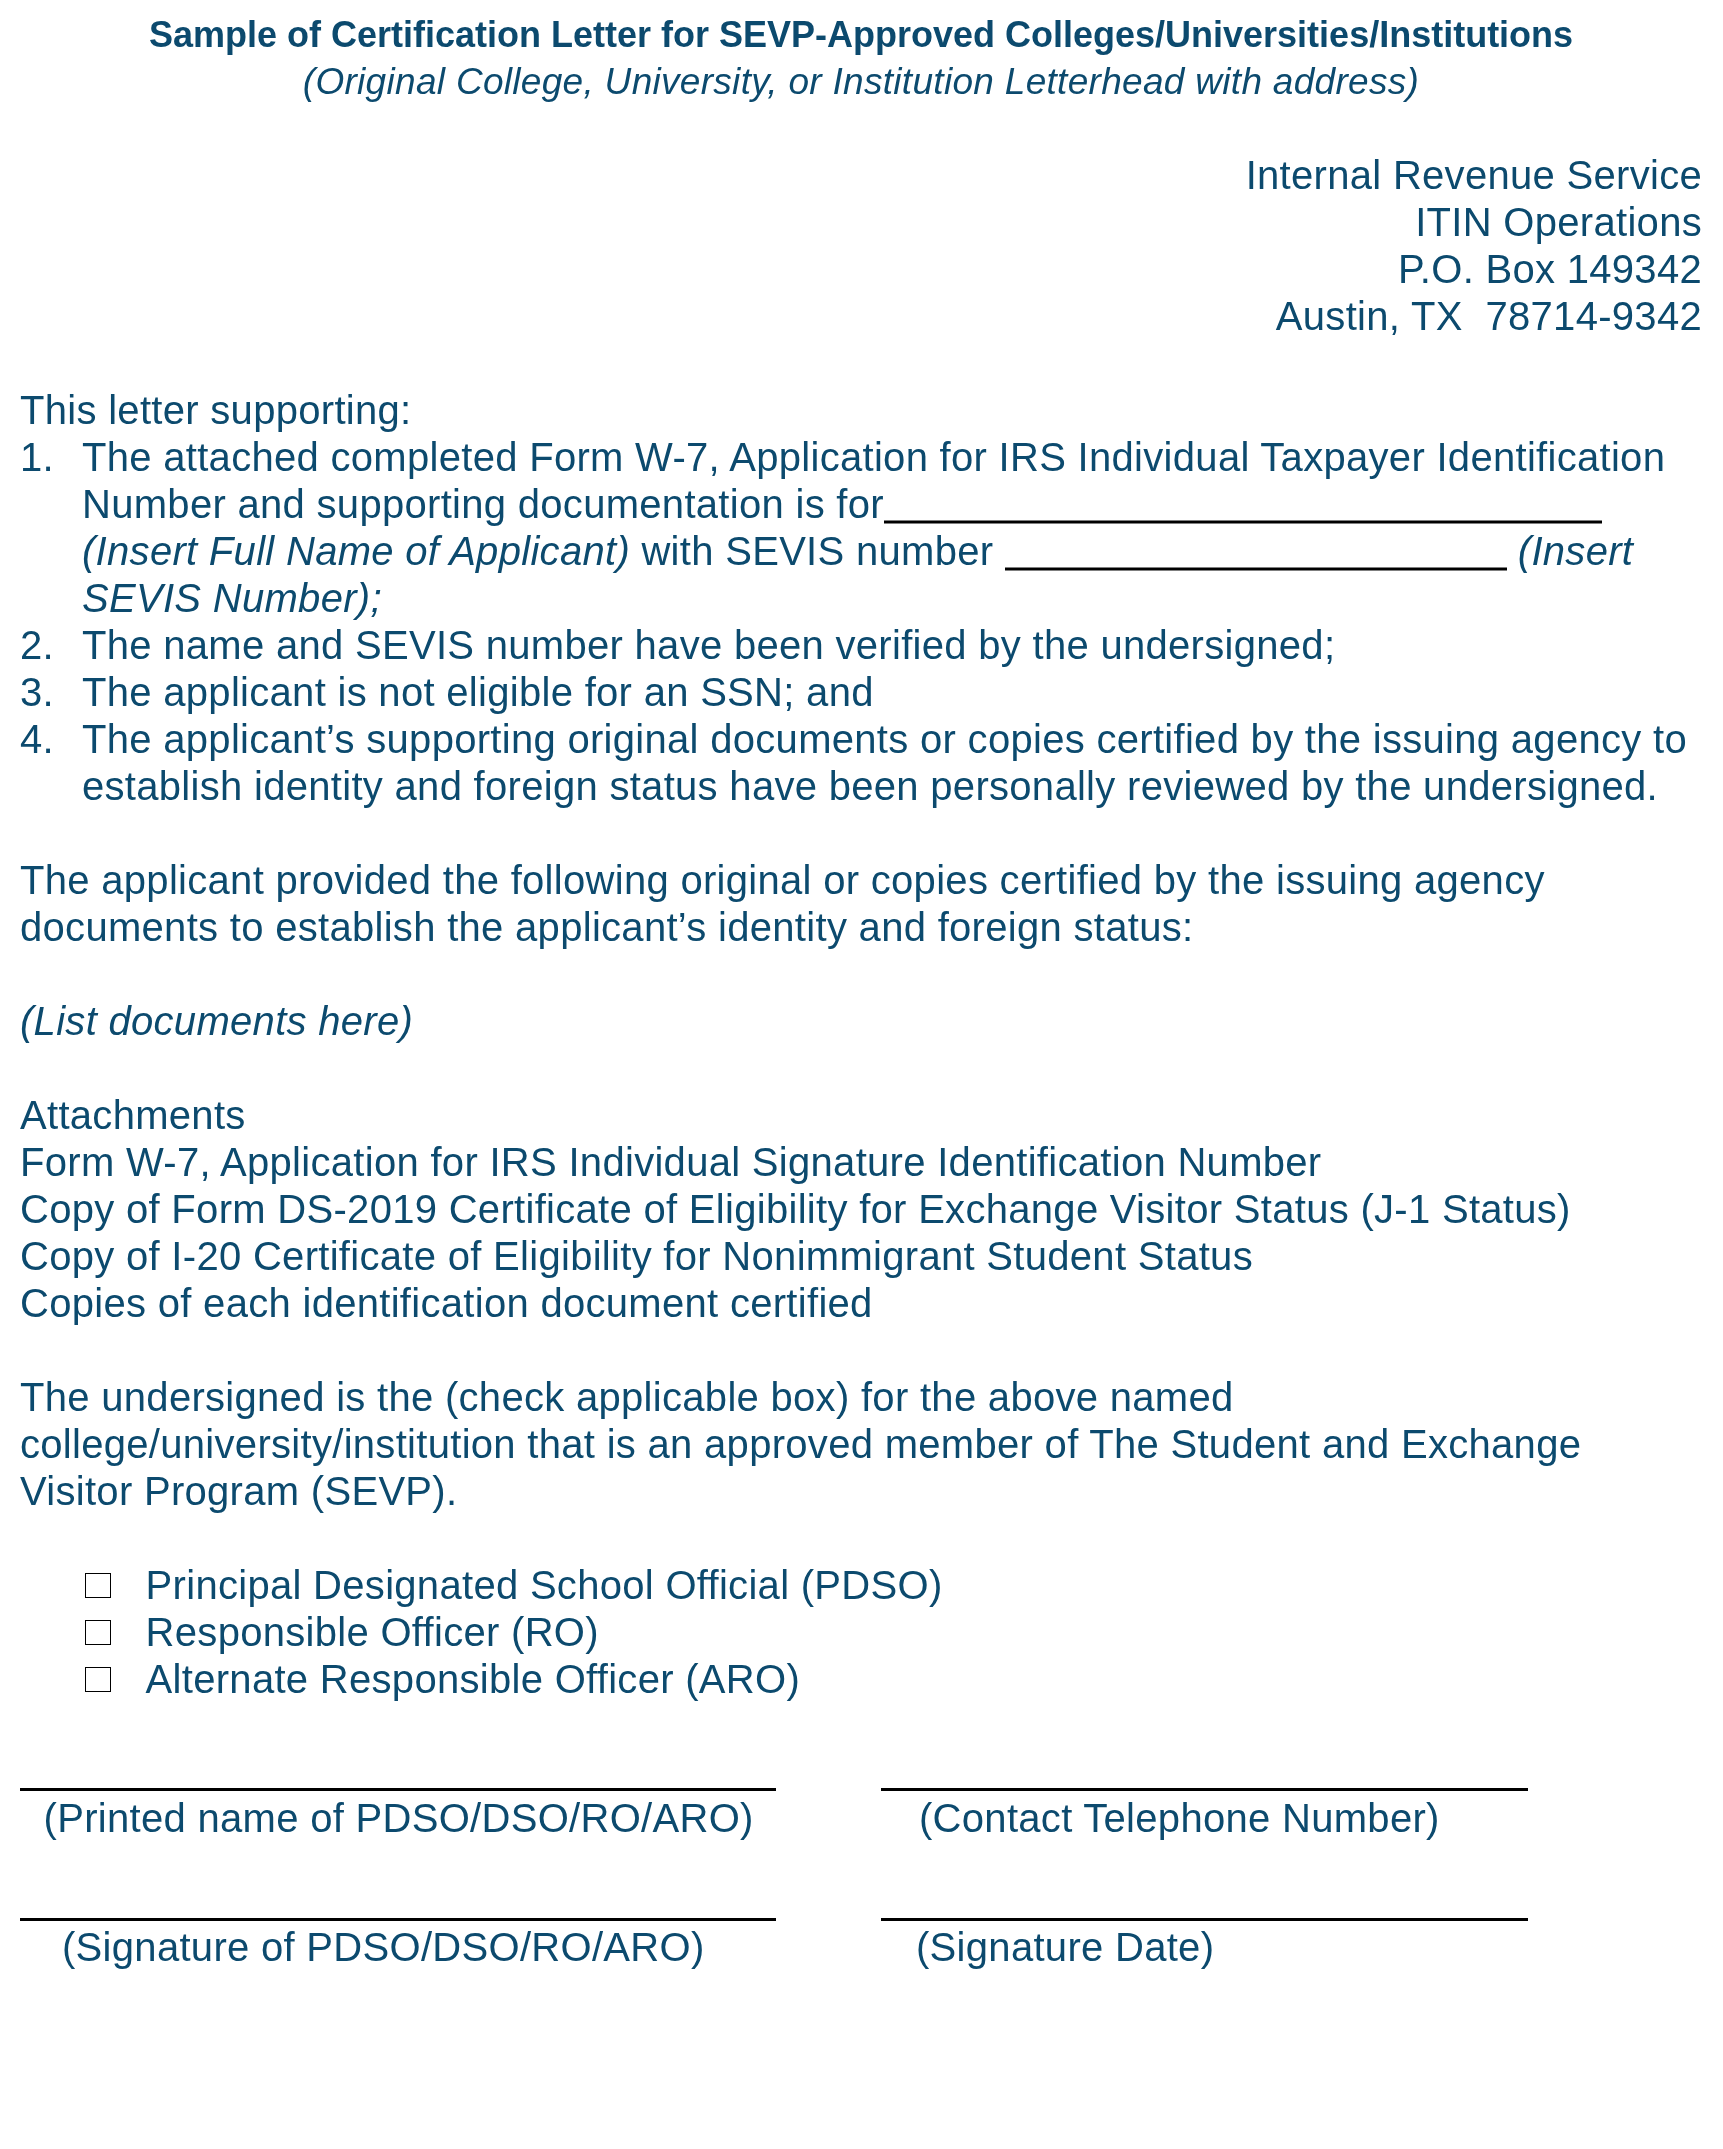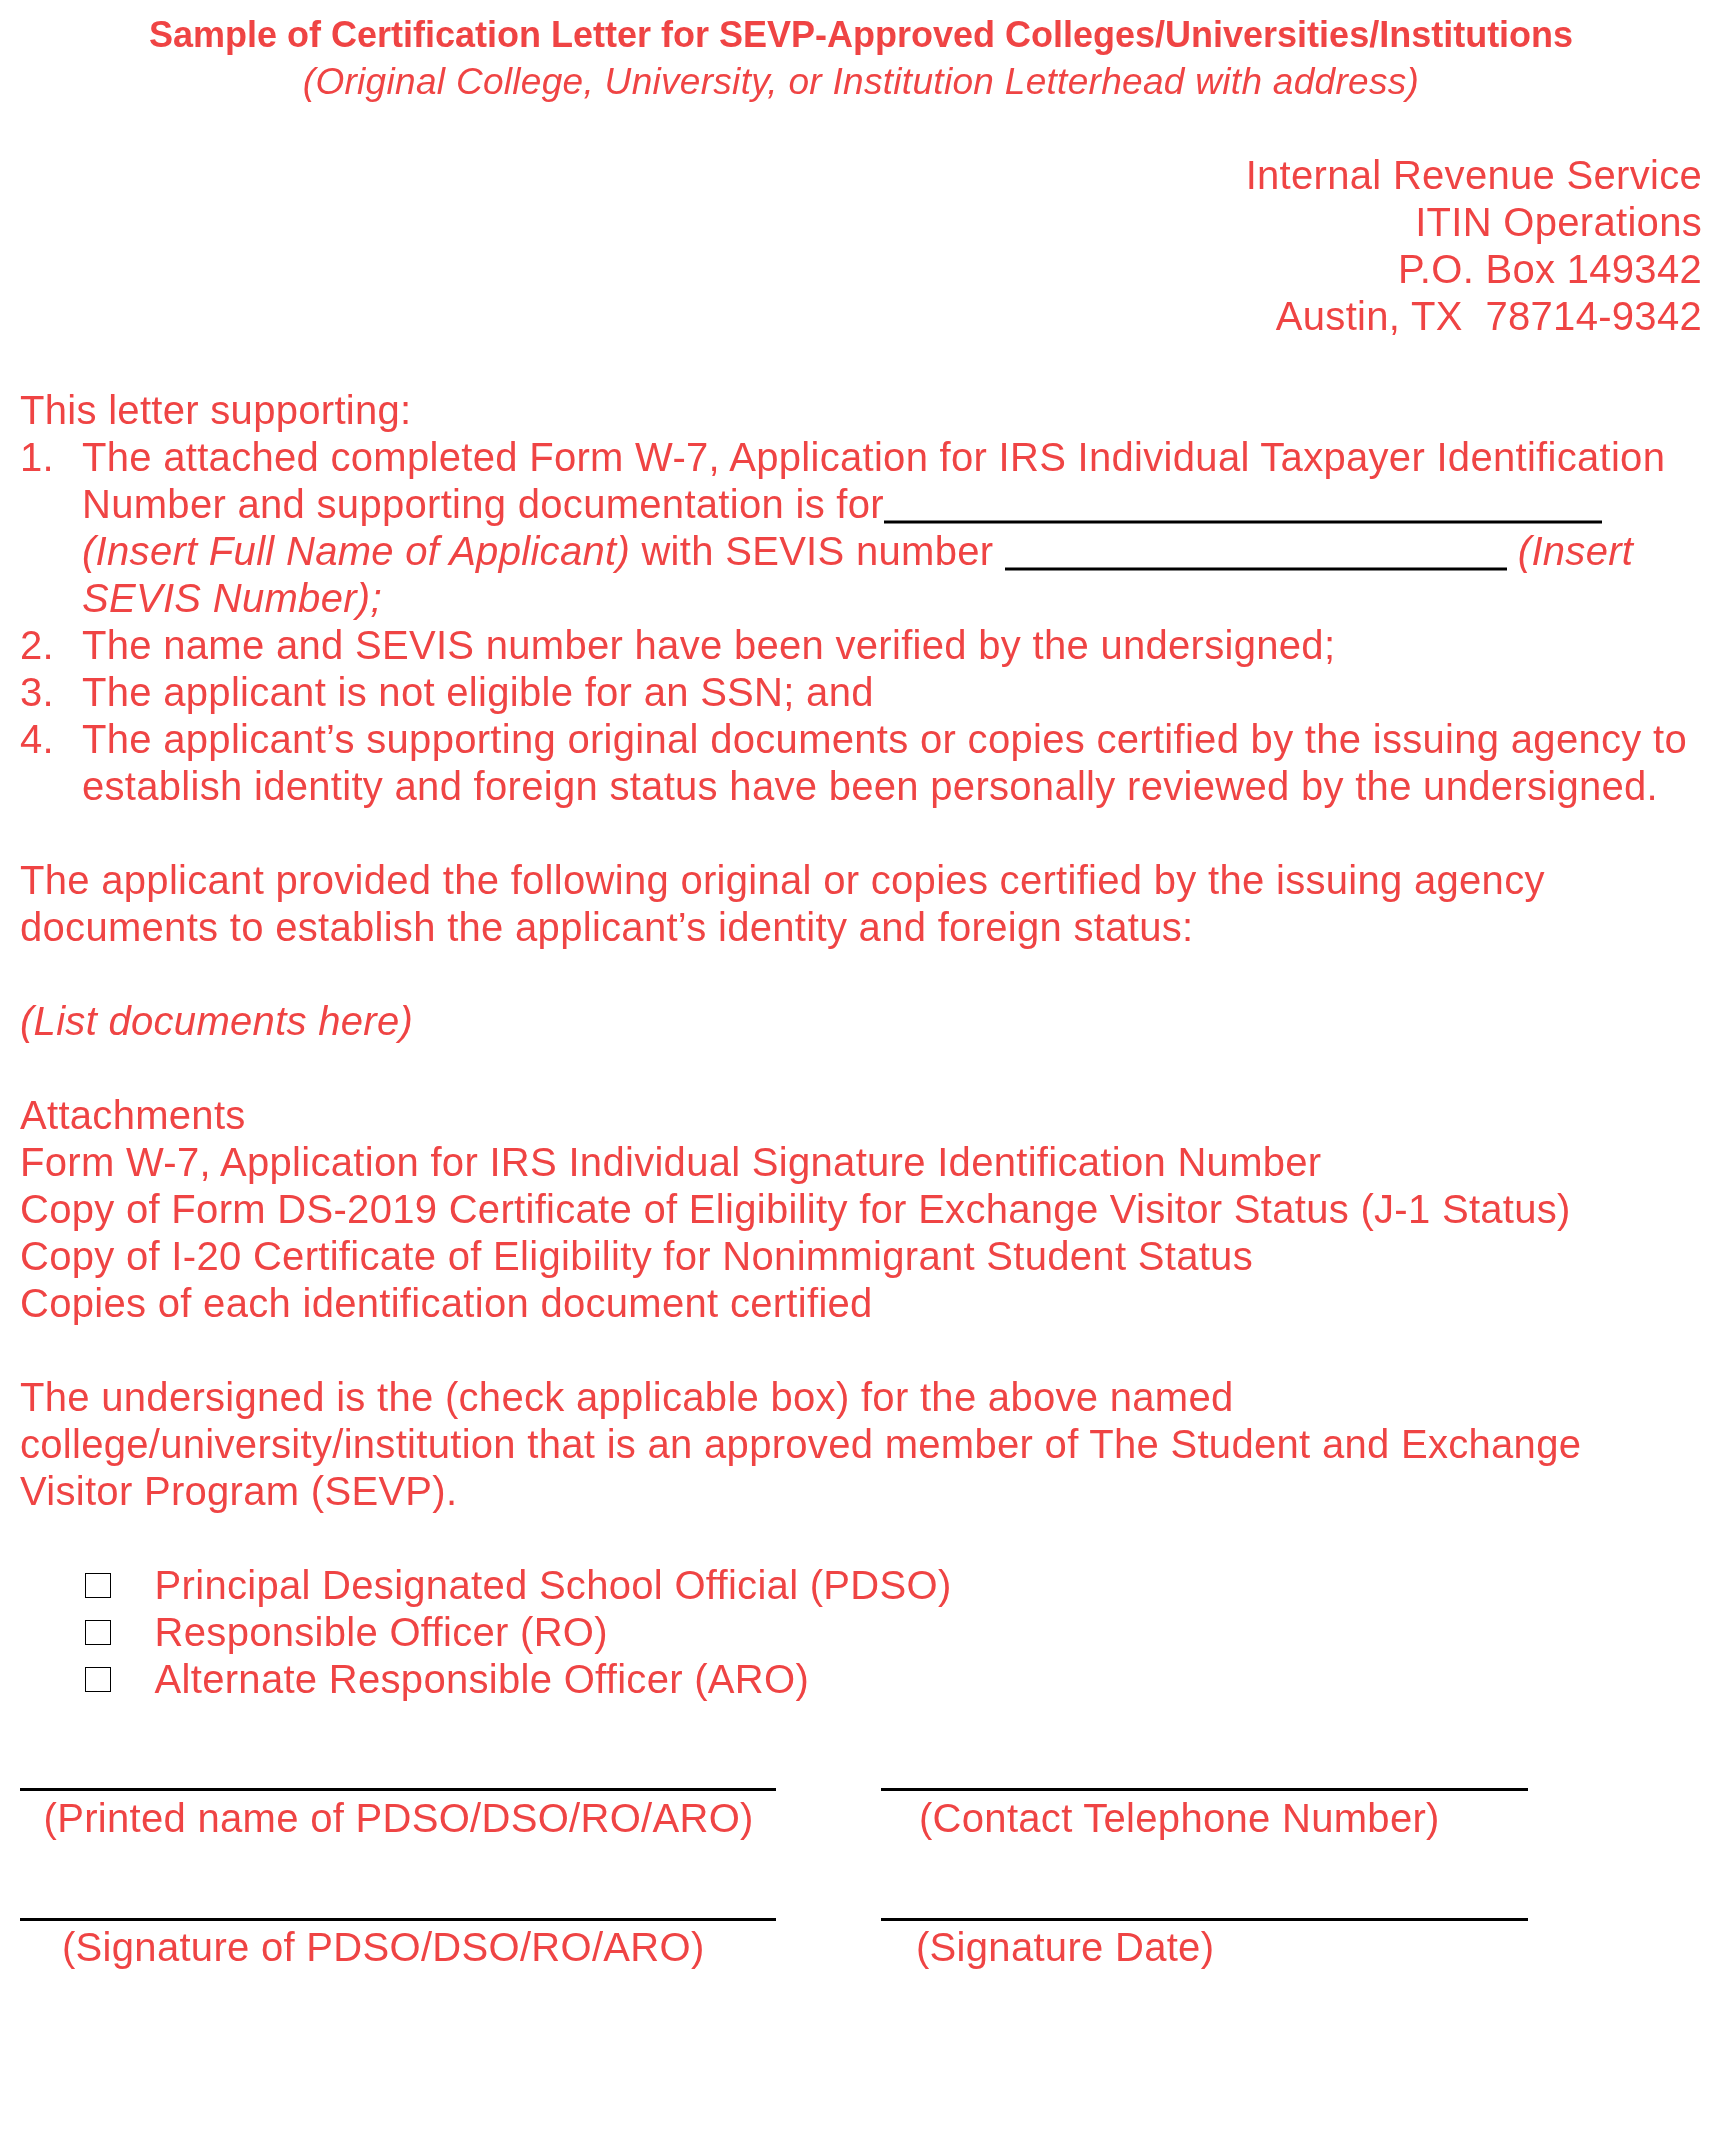--- a/index.html
+++ b/index.html
@@ -2,21 +2,21 @@
 <html style="font-size:14.5px"><head>
 <meta charset="utf-8">
 <style>
   html,body{margin:0;padding:0;background:#ffffff;}
   .page{
     position:relative;
     width:1724px;
     height:2149px;
     box-sizing:border-box;
     background:#ffffff;
-    color:#ef4444;
+    color:#0c4a6e;
     font-family:"Liberation Sans", sans-serif;
     font-size:40px;
     line-height:47px;
     letter-spacing:0.3px;
     padding:11px 22px 0 20px;
     overflow:hidden;
   }
   .title{
     font-size:36px;
     font-weight:bold;
@@ -50,21 +50,21 @@
   .list-placeholder{margin-top:47px;font-style:italic;}
   .attachments{margin-top:47px;}
   .cb-list{margin-top:47px;}
   .cb-row{display:flex;align-items:center;height:47px;padding-left:65px;}
   .cb-box{
     width:23.6px;height:23.6px;
     border:1.8px solid #000;
     flex:none;
     background:#fff;
   }
-  .cb-label{margin-left:44px;white-space:nowrap;}
+  .cb-label{margin-left:35px;white-space:nowrap;}
   .sig-row{display:flex;}
   .sig-row-1{margin-top:85px;}
   .sig-row-2{margin-top:76px;}
   .sig-col{border-top:3.6px solid #000;box-sizing:border-box;}
   .sig-col-left{width:756px;margin-right:105px;}
   .sig-col-right{width:647px;}
   .sig-label{padding-top:3.6px;white-space:nowrap;}
   .pl-26{padding-left:23.6px;}
   .pl-42{padding-left:38px;}
   .pl-46{padding-left:42px;}

